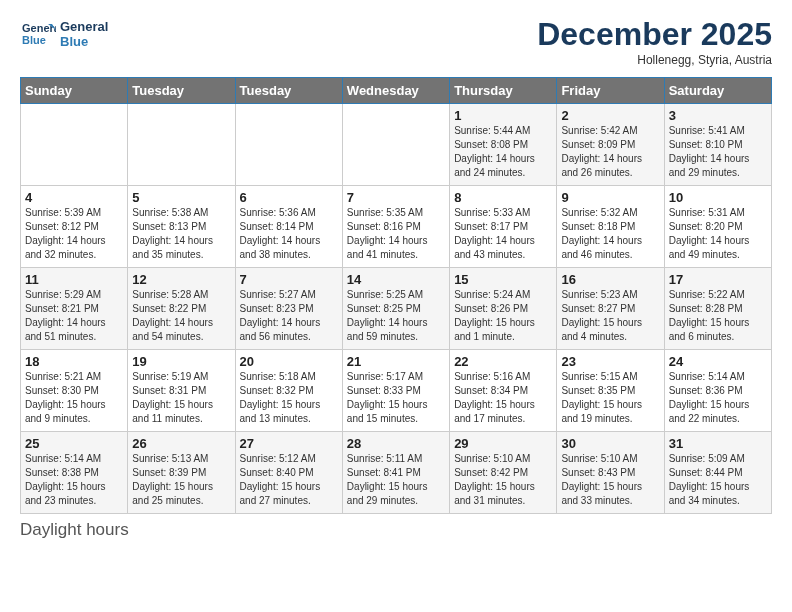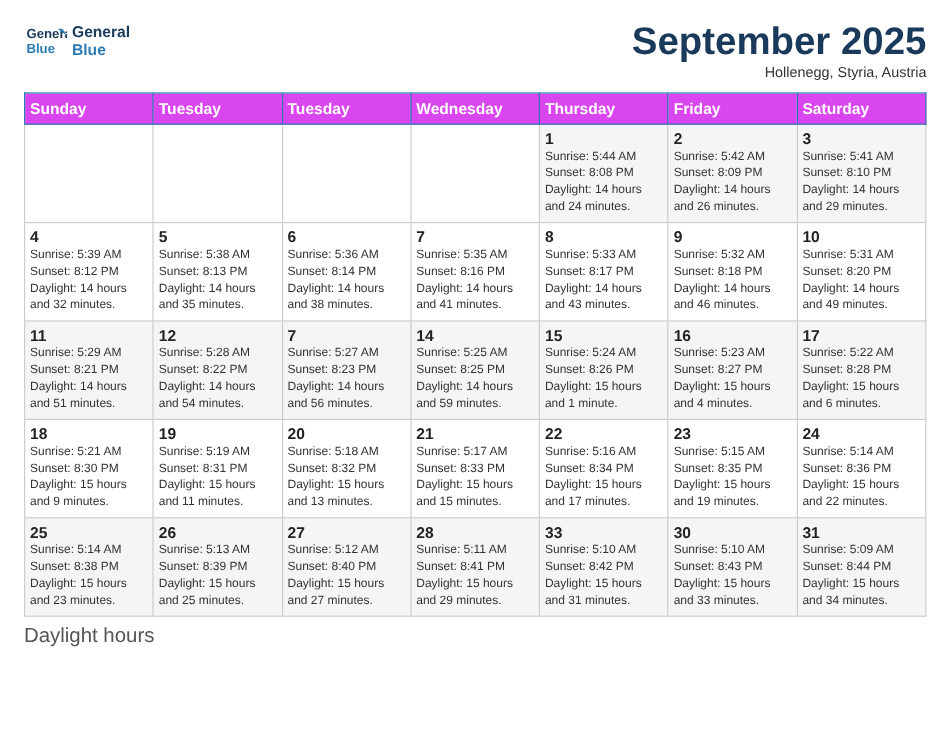--- a/index.html
+++ b/index.html
@@ -39,21 +39,21 @@
     .location-title {
       font-size: 12px;
       color: #333;
     }
     table {
       width: 100%;
       border-collapse: collapse;
       table-layout: fixed;
     }
     thead tr {
-      background: #d946ef;
+      background: #737373;
     }
     thead th {
       color: #fff;
       font-size: 13px;
       font-weight: bold;
       padding: 5px 4px;
       text-align: left;
       border: 1px solid #2e7bb4;
     }
     tbody td {
@@ -102,21 +102,21 @@
         <text x="2" y="16" font-size="11" font-weight="bold" fill="#1a3a5c" font-family="Arial">General</text>
         <text x="2" y="28" font-size="11" font-weight="bold" fill="#2e7bb4" font-family="Arial">Blue</text>
         <polygon points="28,8 36,14 32,8" fill="#2e7bb4"></polygon>
       </svg>
       <div>
         <div style="font-size:13px;font-weight:bold;color:#1a3a5c;">General</div>
         <div style="font-size:13px;font-weight:bold;color:#2e7bb4;">Blue</div>
       </div>
     </div>
     <div class="title-block">
-      <div class="month-title">September 2025</div>
+      <div class="month-title">December 2025</div>
       <div class="location-title">Hollenegg, Styria, Austria</div>
     </div>
   </div>
 
   <table>
     <thead>
       <tr>
       <th>Sunday</th>
           <th>Tuesday</th>
           <th>Tuesday</th>
@@ -246,21 +246,21 @@
           </td>
           <td>
             <span class="day-num">27</span>
             <div class="day-info">Sunrise: 5:12 AM<br>Sunset: 8:40 PM<br>Daylight: 15 hours and 27 minutes.</div>
           </td>
           <td>
             <span class="day-num">28</span>
             <div class="day-info">Sunrise: 5:11 AM<br>Sunset: 8:41 PM<br>Daylight: 15 hours and 29 minutes.</div>
           </td>
           <td>
-            <span class="day-num">33</span>
+            <span class="day-num">29</span>
             <div class="day-info">Sunrise: 5:10 AM<br>Sunset: 8:42 PM<br>Daylight: 15 hours and 31 minutes.</div>
           </td>
           <td>
             <span class="day-num">30</span>
             <div class="day-info">Sunrise: 5:10 AM<br>Sunset: 8:43 PM<br>Daylight: 15 hours and 33 minutes.</div>
           </td>
           <td>
             <span class="day-num">31</span>
             <div class="day-info">Sunrise: 5:09 AM<br>Sunset: 8:44 PM<br>Daylight: 15 hours and 34 minutes.</div>
           </td>

